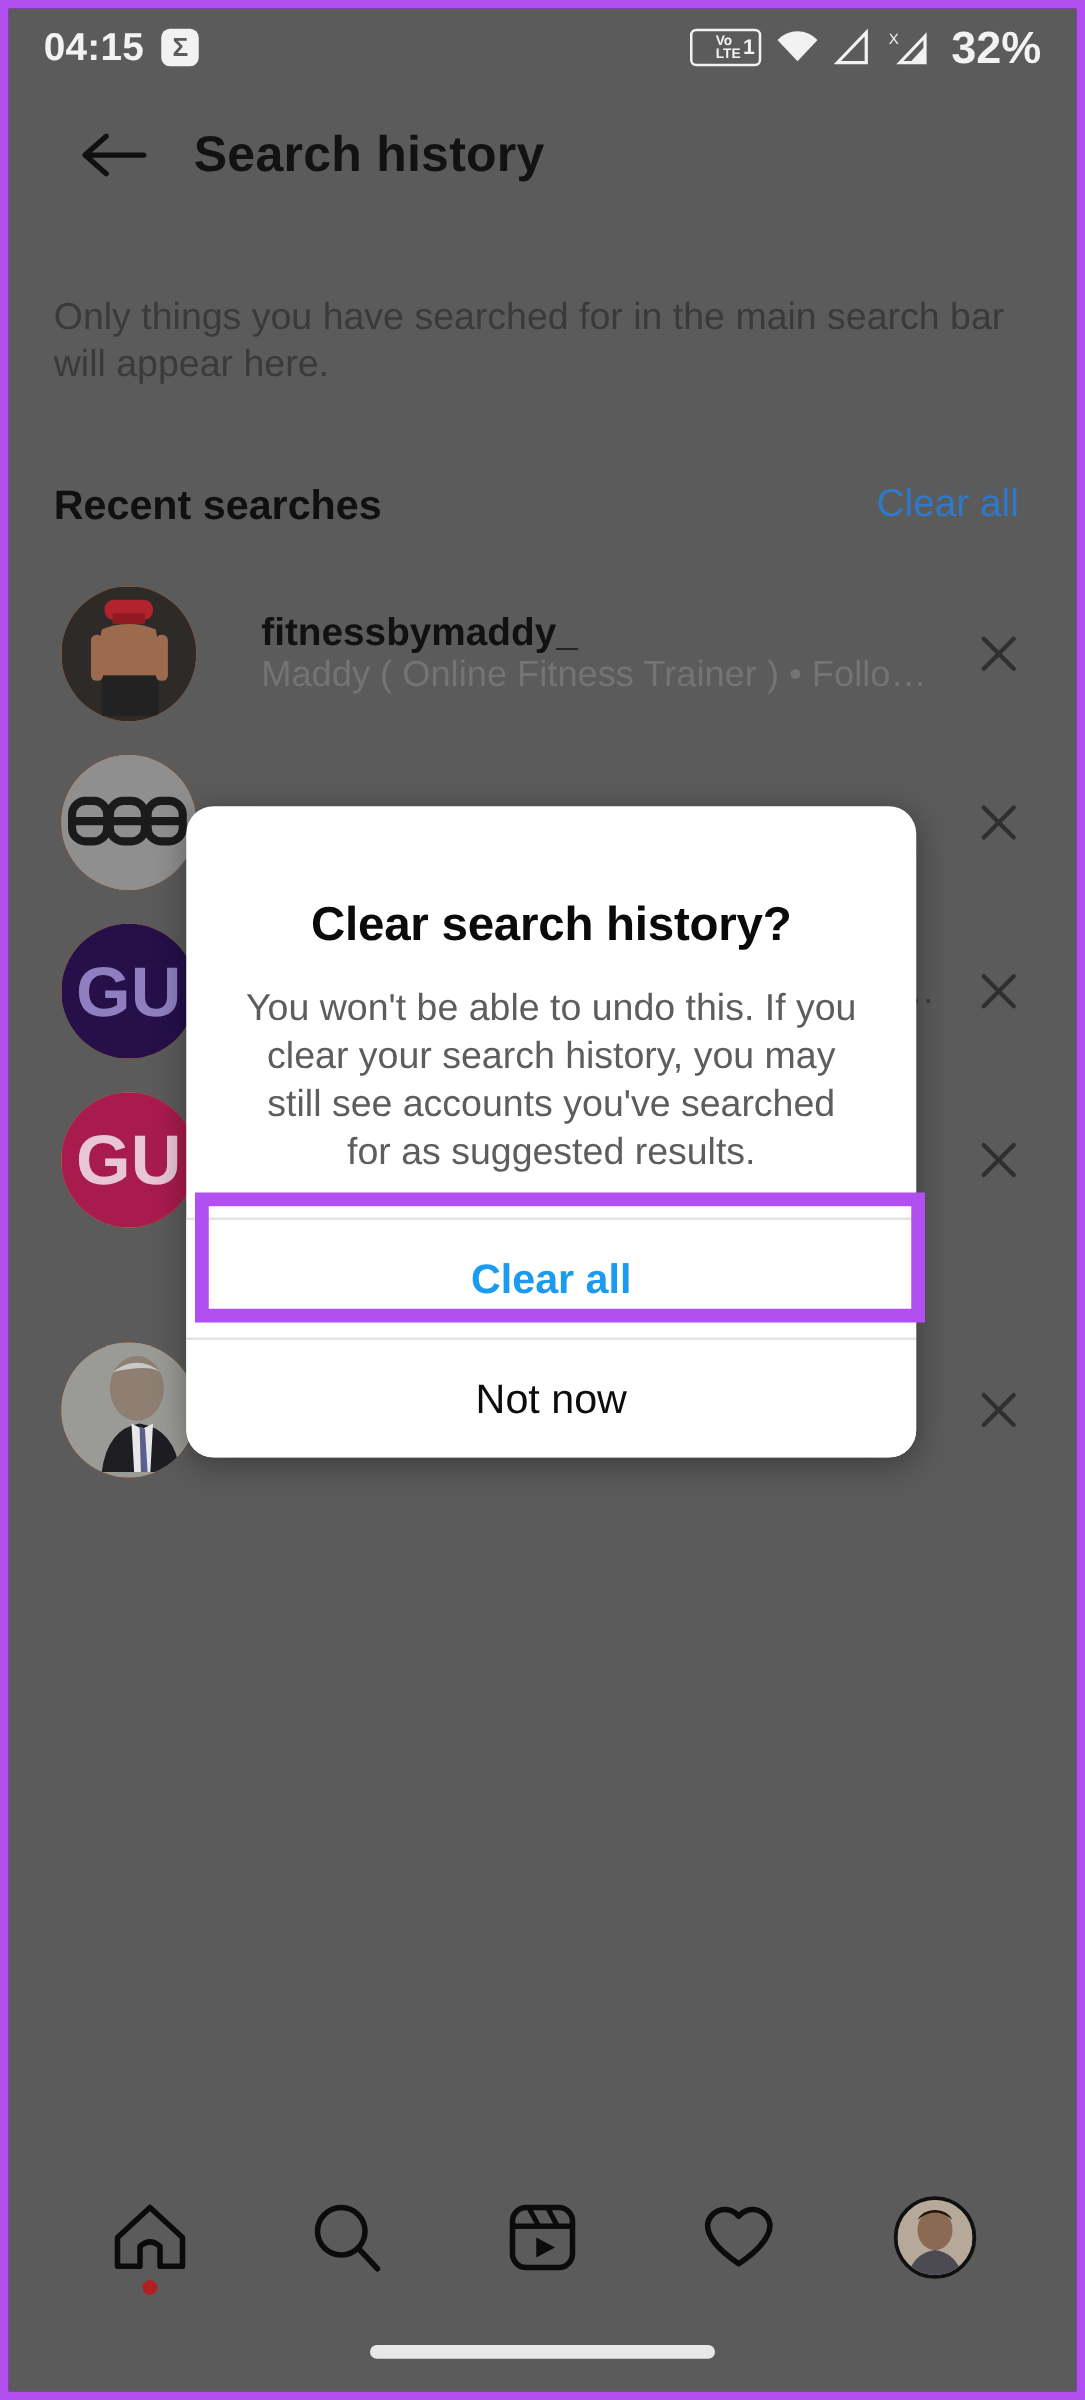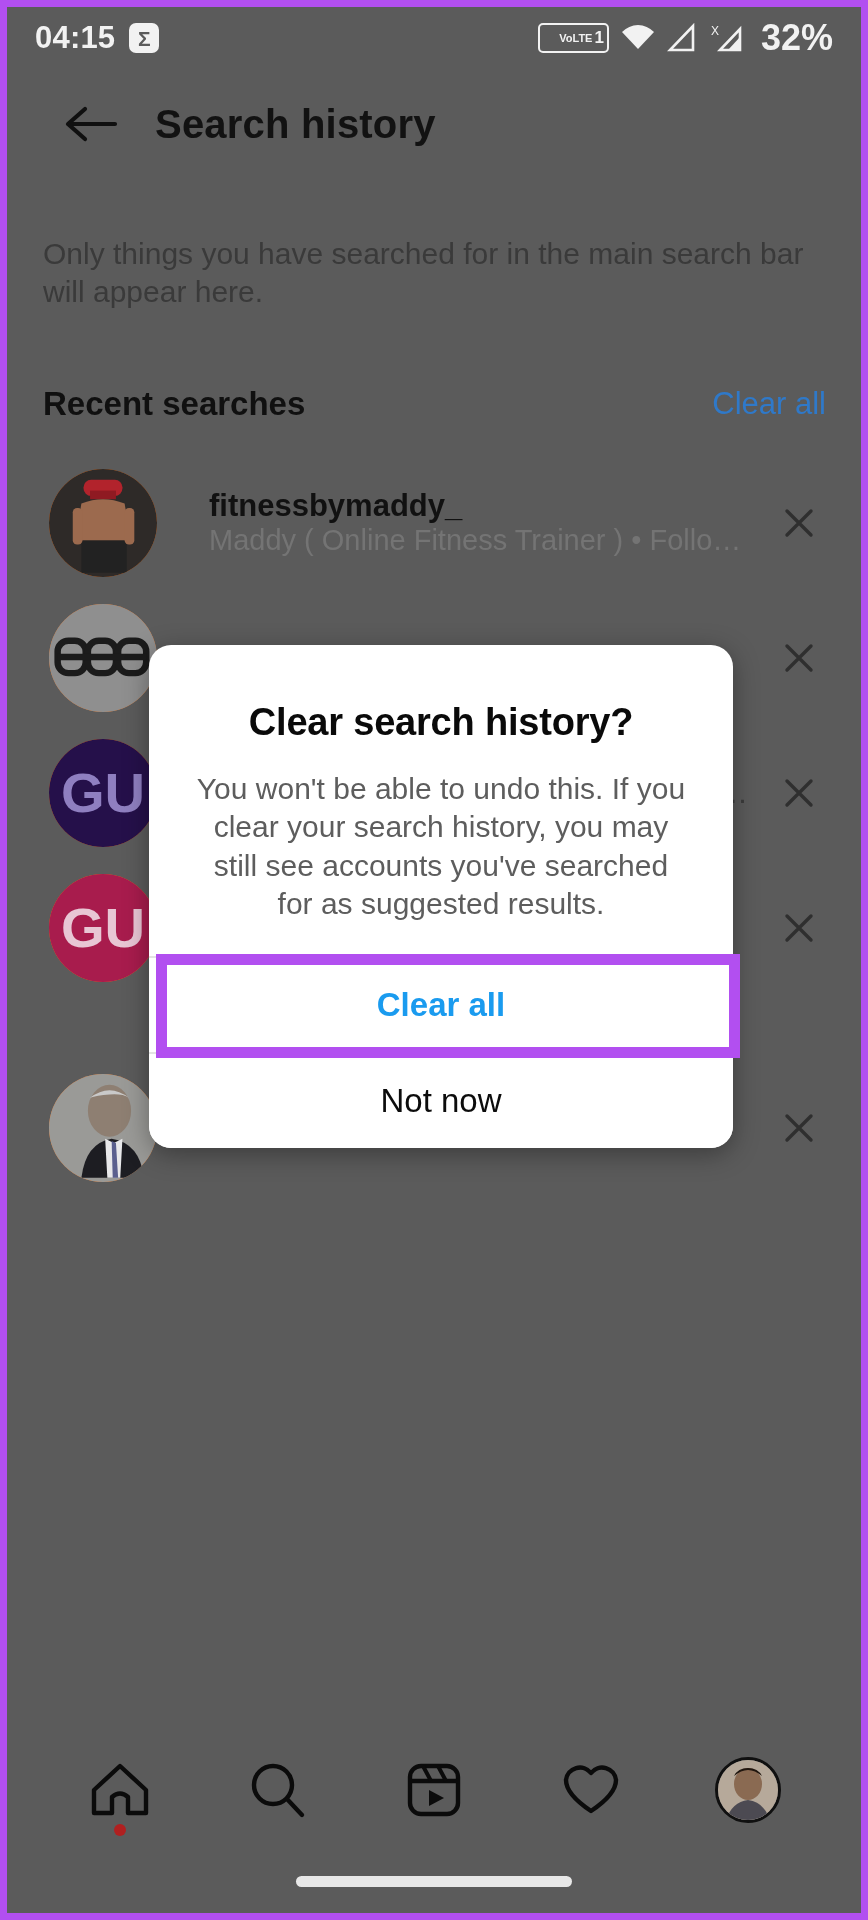--- a/index.html
+++ b/index.html
@@ -42,21 +42,21 @@
     width: 30px; height: 30px; border-radius: 7px;
     background: #f2f2f2; color: #5b5b5b;
     display: flex; align-items: center; justify-content: center;
     font-size: 21px; font-weight: 700; line-height: 1;
   }
   .volte {
     border: 2px solid #f2f2f2; border-radius: 5px;
     padding: 1px 3px; display: flex; align-items: center; gap: 2px;
     height: 30px;
   }
-  .volte .vt { display: flex; flex-direction: row; line-height: .95; margin-left: 16px; }
+  .volte .vt { display: flex; flex-direction: column; line-height: .95; margin-left: 16px; }
   .volte .vt span { font-size: 11px; font-weight: 700; }
   .volte .vnum { font-size: 17px; font-weight: 700; }
   .sb-batt { font-size: 36px; font-weight: 700; margin-left: 4px; }
   .ico-svg { display: block; }
 
   
   #appbar {
     position: absolute; top: 62px; left: 0; right: 0;
     height: 110px;
     display: flex; align-items: center;
@@ -69,22 +69,22 @@
   }
 
   
   #desc {
     position: absolute; top: 228px; left: 36px; right: 40px;
     font-size: 30px; line-height: 1.28; color: #3a3a3a;
   }
 
   
   #recent-head {
-    position: absolute; top: 378px; left: 36px; right: 35px;
-    display: flex; align-items: center; justify-content: space-between;
+    position: absolute; top: 378px; left: 36px; right: 46px;
+    display: flex; align-items: flex-start; justify-content: space-between;
   }
   #recent-head .rh-title { font-size: 33px; font-weight: 700; color: #101010; }
   #recent-head .rh-clear { font-size: 31px; color: #2f79c9; }
 
   
   #rows { position: absolute; top: 448px; left: 0; right: 0; }
   .row {
     position: relative;
     height: 135px;
     display: flex; align-items: center;
@@ -141,21 +141,21 @@
   #dialog {
     position: absolute;
     left: 142px; top: 638px;
     width: 584px;
     background: #ffffff;
     border-radius: 22px;
     overflow: hidden;
     z-index: 20;
     box-shadow: 0 6px 26px rgba(0,0,0,.35);
   }
-  #dialog .dlg-body { padding: 56px 46px 32px; text-align: center; }
+  #dialog .dlg-body { padding: 74px 46px 32px; text-align: center; }
   #dialog .dlg-title {
     font-size: 38px; font-weight: 700; color: #0a0a0a;
     letter-spacing: -.2px;
   }
   #dialog .dlg-text {
     margin-top: 26px;
     font-size: 30px; line-height: 1.28; color: #5d5d5d;
   }
   .dlg-sep { height: 2px; background: #e3e3e3; }
   .dlg-btn {

